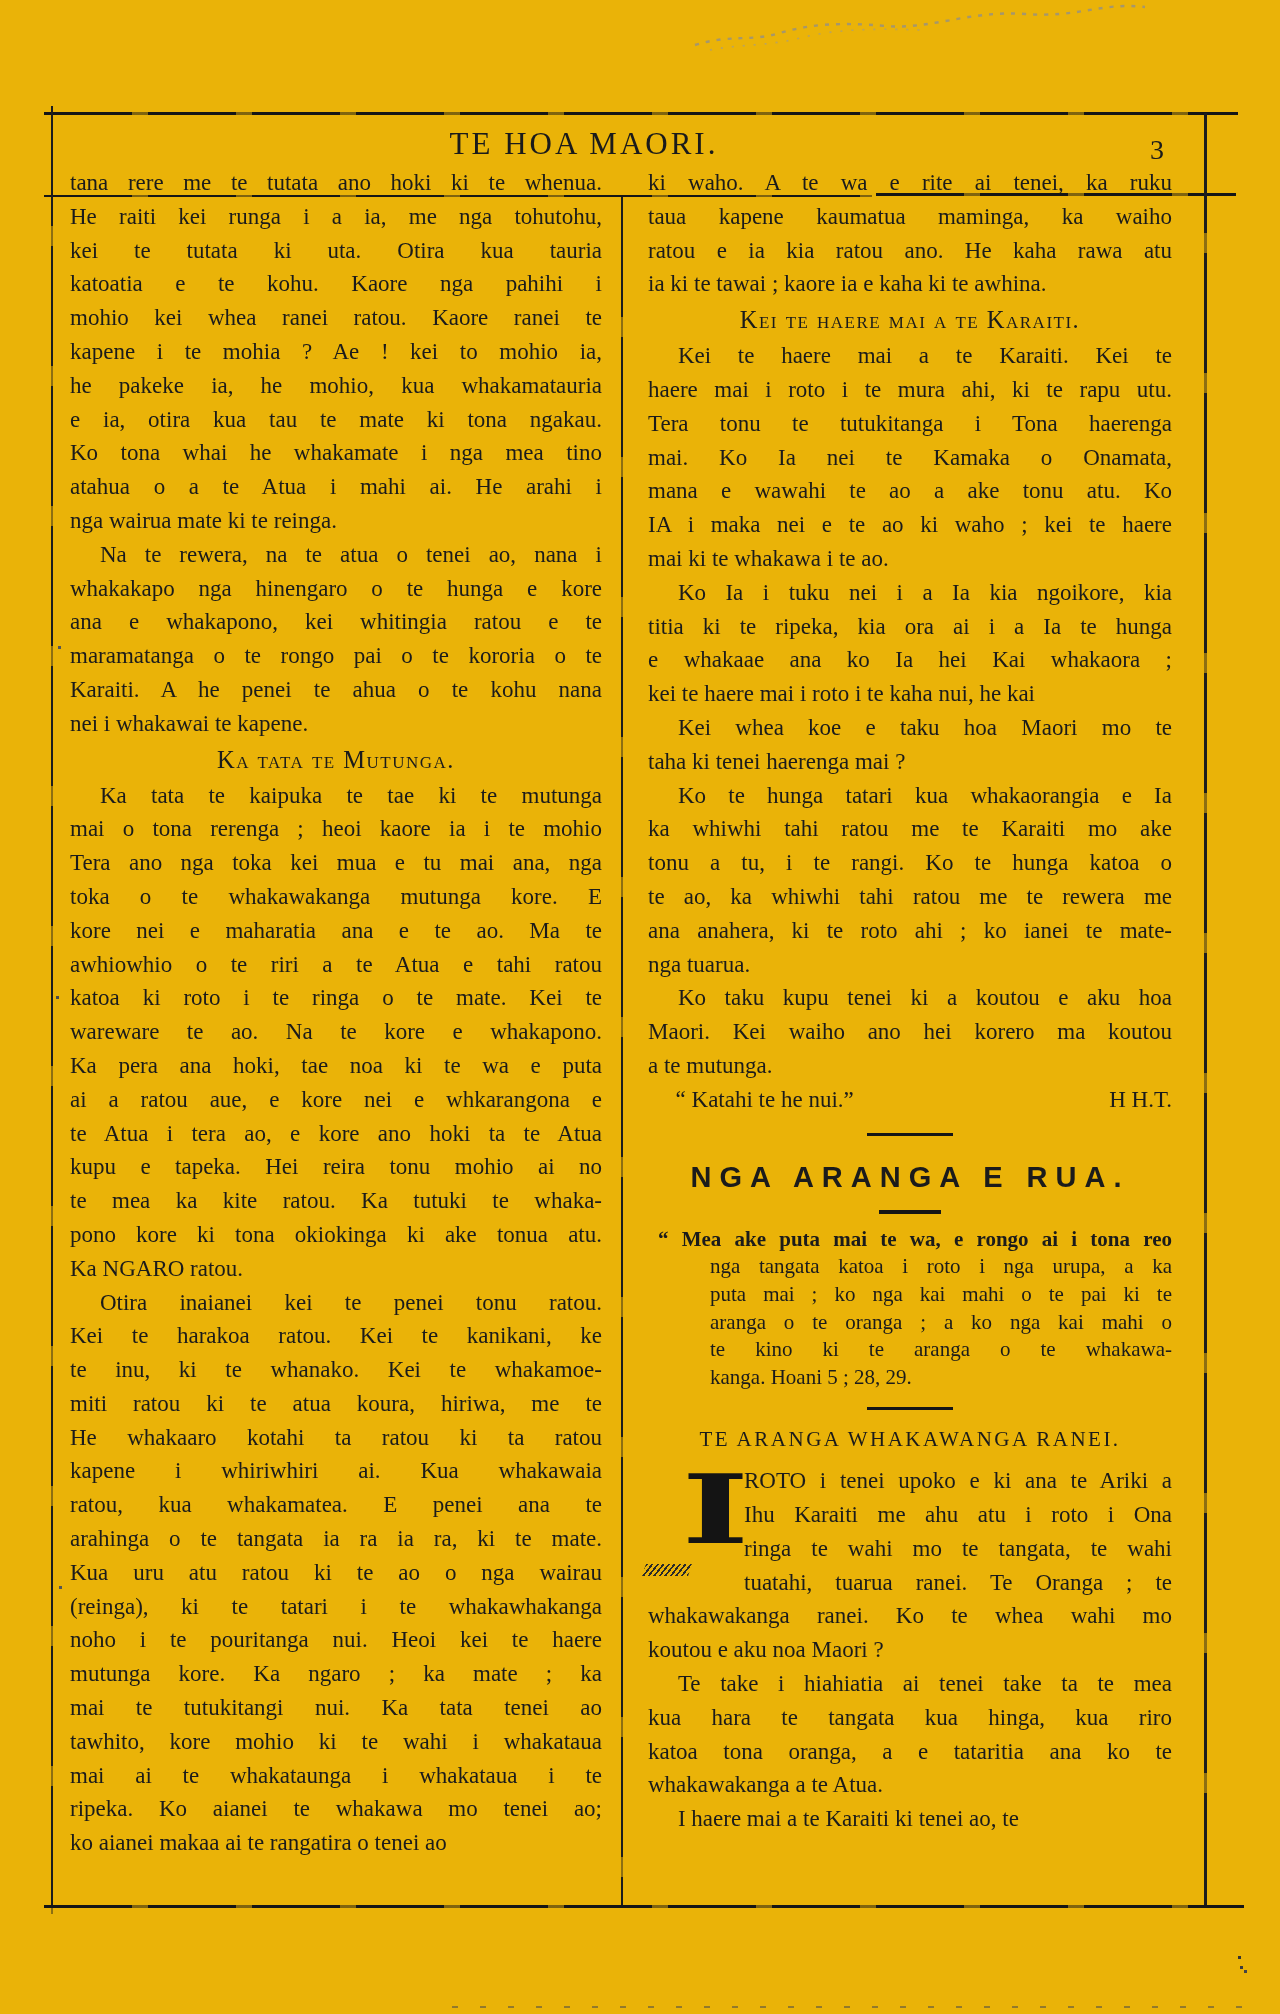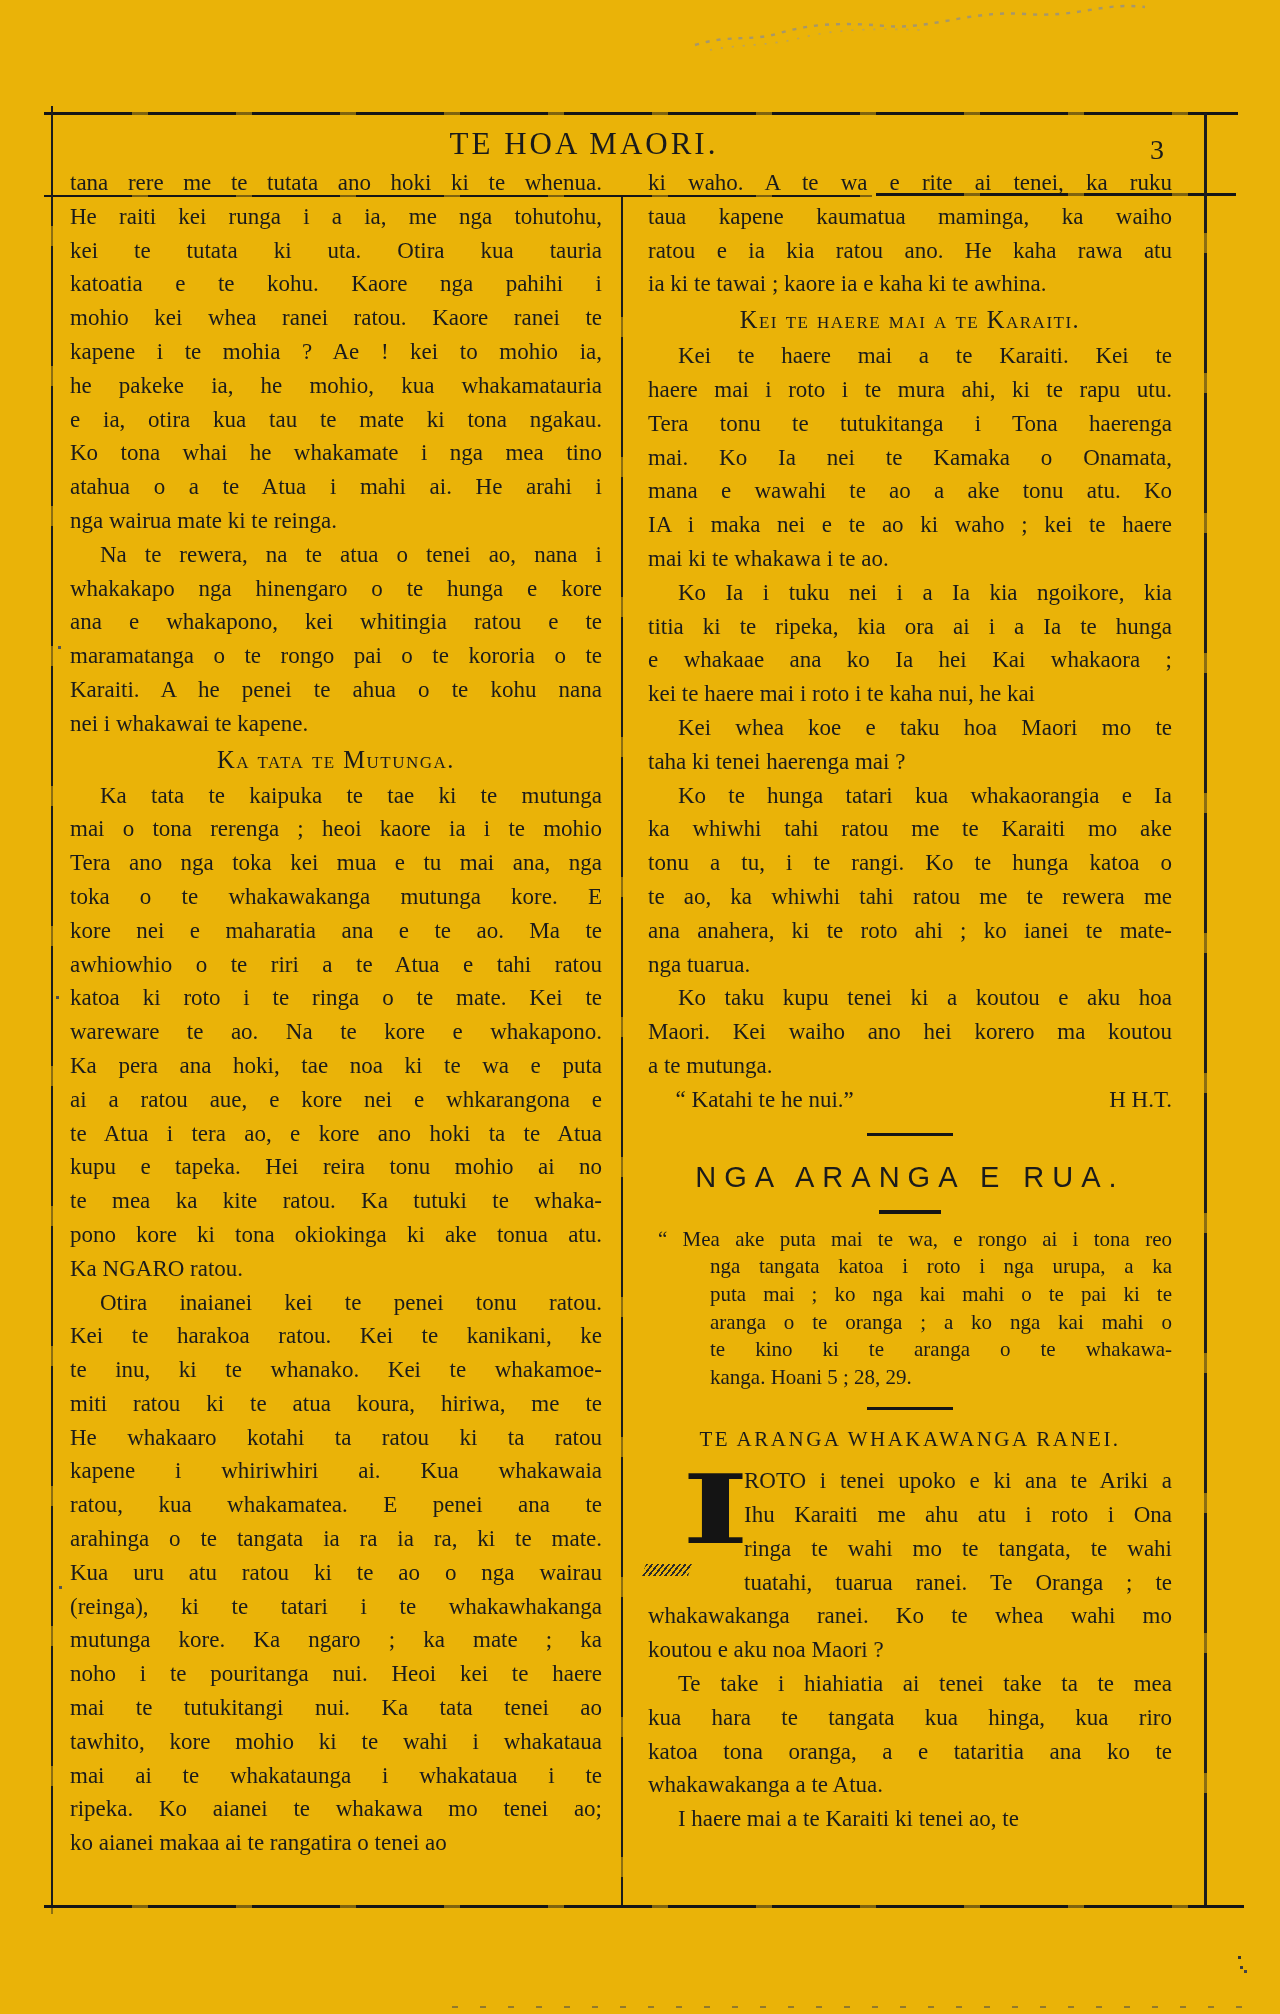--- a/index.html
+++ b/index.html
@@ -25,26 +25,26 @@
   .col-left{left:70px;width:532px;}
   .col-right{left:648px;width:524px;}
   .line{font-size:23px;line-height:33.8px;text-align:justify;text-align-last:justify;}
   .para .line:last-child{text-align-last:left;}
   .para.indent .line:first-child{text-indent:1.3em;}
   .sect-head{font-variant:small-caps;text-align:center;font-size:24.5px;line-height:34px;
              letter-spacing:1.5px;margin:2px 0;}
   .sig-line{display:flex;justify-content:space-between;font-size:23px;line-height:34px;padding-left:1.2em;}
   .short-rule{height:3px;width:86px;margin:16px auto 14px;background:#161616;}
   .short-rule.thick{height:4px;width:62px;margin:14px auto 12px;}
-  .article-head{font-family:"Liberation Sans",sans-serif;font-weight:400;font-size:29px;
+  .article-head{font-family:"Liberation Sans",sans-serif;font-weight:700;font-size:29px;
                 letter-spacing:8px;text-align:center;line-height:38px;margin:22px 0 0;}
   .sub-head{text-align:center;font-size:21px;letter-spacing:2.5px;line-height:30px;margin:4px 0 10px;}
   .quote{margin:2px 0 0 10px;padding-left:52px;}
   .quote .line{font-size:21px;line-height:27.6px;}
-  .quote .line:first-child{text-indent:-52px;}
+  .quote .line:first-child{text-indent:-52px;font-weight:bold;}
   .quote .line:last-child{text-align-last:left;}
   
   .dropcap{float:left;width:90px;height:98px;margin:4px 6px 0 0;position:relative;}
   .dropcap-i{display:block;text-align:center;color:#141414;font-family:"DejaVu Serif",serif;
              font-weight:bold;font-size:96px;line-height:84px;transform:scaleX(1.5);transform-origin:left center;}
   .dropcap-hatch{position:absolute;left:-4px;bottom:-10px;width:46px;height:12px;
                  background:repeating-linear-gradient(115deg,#2a2a2a 0 2px,transparent 2px 5px);
                  transform:skewX(-18deg);}
   
   .scribble{position:absolute;left:640px;top:0;width:560px;height:60px;}
@@ -119,22 +119,22 @@
         <div class="line">Otira inaianei kei te penei tonu ratou.</div>
         <div class="line">Kei te harakoa ratou. Kei te kanikani, ke</div>
         <div class="line">te inu, ki te whanako. Kei te whakamoe-</div>
         <div class="line">miti ratou ki te atua koura, hiriwa, me te</div>
         <div class="line">He whakaaro kotahi ta ratou ki ta ratou</div>
         <div class="line">kapene i whiriwhiri ai. Kua whakawaia</div>
         <div class="line">ratou, kua whakamatea. E penei ana te</div>
         <div class="line">arahinga o te tangata ia ra ia ra, ki te mate.</div>
         <div class="line">Kua uru atu ratou ki te ao o nga wairau</div>
         <div class="line">(reinga), ki te tatari i te whakawhakanga</div>
+        <div class="line">noho i te pouritanga nui. Heoi kei te haere</div>
         <div class="line">mutunga kore. Ka ngaro ; ka mate ; ka</div>
-        <div class="line">noho i te pouritanga nui. Heoi kei te haere</div>
         <div class="line">mai te tutukitangi nui. Ka tata tenei ao</div>
         <div class="line">tawhito, kore mohio ki te wahi i whakataua</div>
         <div class="line">mai ai te whakataunga i whakataua i te</div>
         <div class="line">ripeka. Ko aianei te whakawa mo tenei ao;</div>
         <div class="line">ko aianei makaa ai te rangatira o tenei ao</div>
       </div>
     </div>
   <div class="col col-right">
       <div class="para">
         <div class="line">ki waho. A te wa e rite ai tenei, ka ruku</div>

